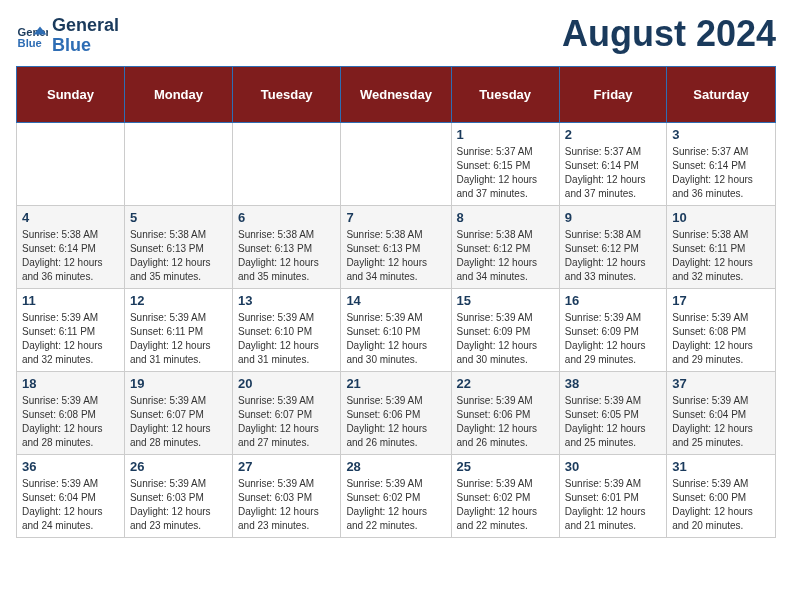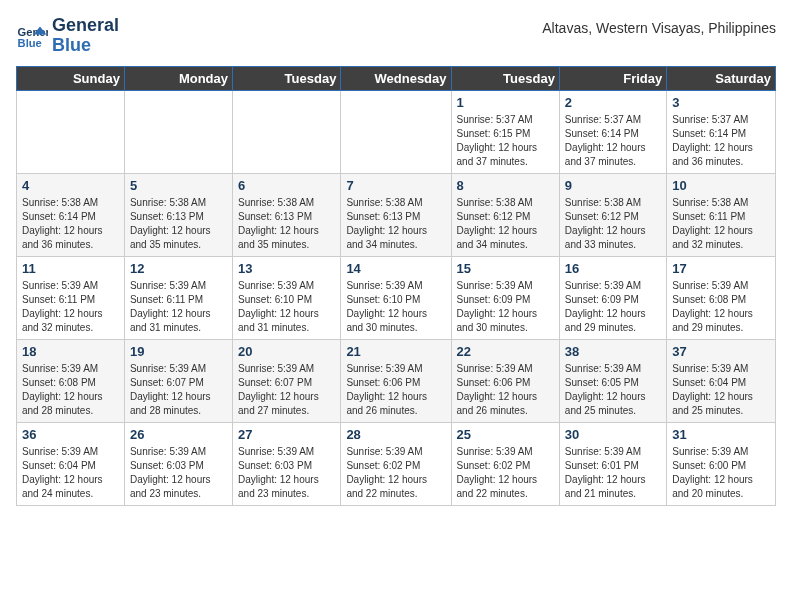--- a/index.html
+++ b/index.html
@@ -44,24 +44,24 @@
       font-size: 14px;
       color: #333;
       margin-top: 4px;
     }
     .calendar {
       width: 100%;
       border-collapse: collapse;
       font-size: 11px;
     }
     .calendar thead th {
-      background-color: #404040;
+      background-color: #7f1d1d;
       color: #fff;
-      padding: 4px 4px;
-      text-align: right;
+      padding: 20px 4px;
+      text-align: center;
       font-size: 13px;
       font-weight: bold;
       border: 1px solid #2e6db4;
     }
     .calendar tbody td {
       vertical-align: top;
       border: 1px solid #ccc;
       padding: 4px 5px;
       width: 113px;
       min-height: 80px;
@@ -94,21 +94,21 @@
       <text x="2" y="20" font-size="14" font-weight="bold" fill="#1a3a5c">General</text>
       <polygon points="30,8 38,18 22,18" fill="#2e6db4"></polygon>
       <text x="2" y="34" font-size="14" font-weight="bold" fill="#2e6db4">Blue</text>
     </svg>
     <div>
       <div class="logo-text">General</div>
       <div class="logo-text" style="color:#2e6db4;">Blue</div>
     </div>
   </div>
   <div class="title-section">
-    <div class="subtitle">Altavas, Western Visayas, Philippines</div>
+    <div class="month-title">August 2024</div>
   </div>
 </div>
 
 <table class="calendar">
   <thead>
     <tr>
     <th>Sunday</th>
         <th>Monday</th>
         <th>Tuesday</th>
         <th>Wednesday</th>

